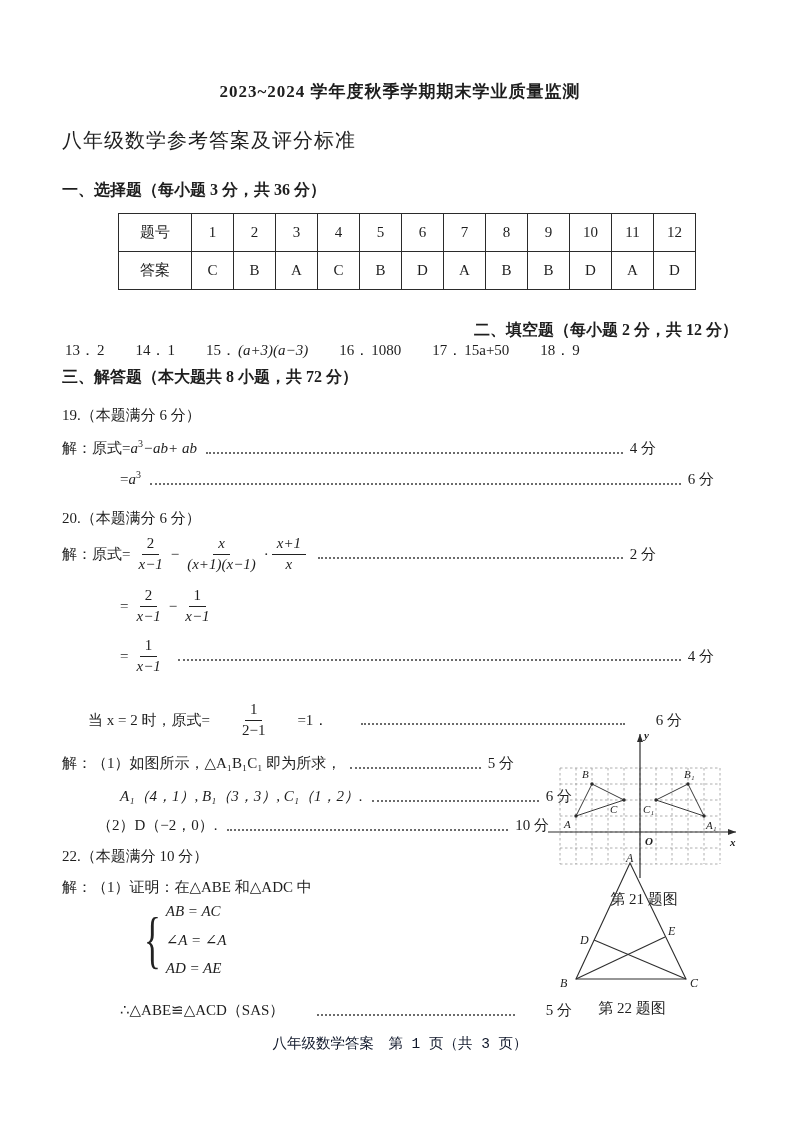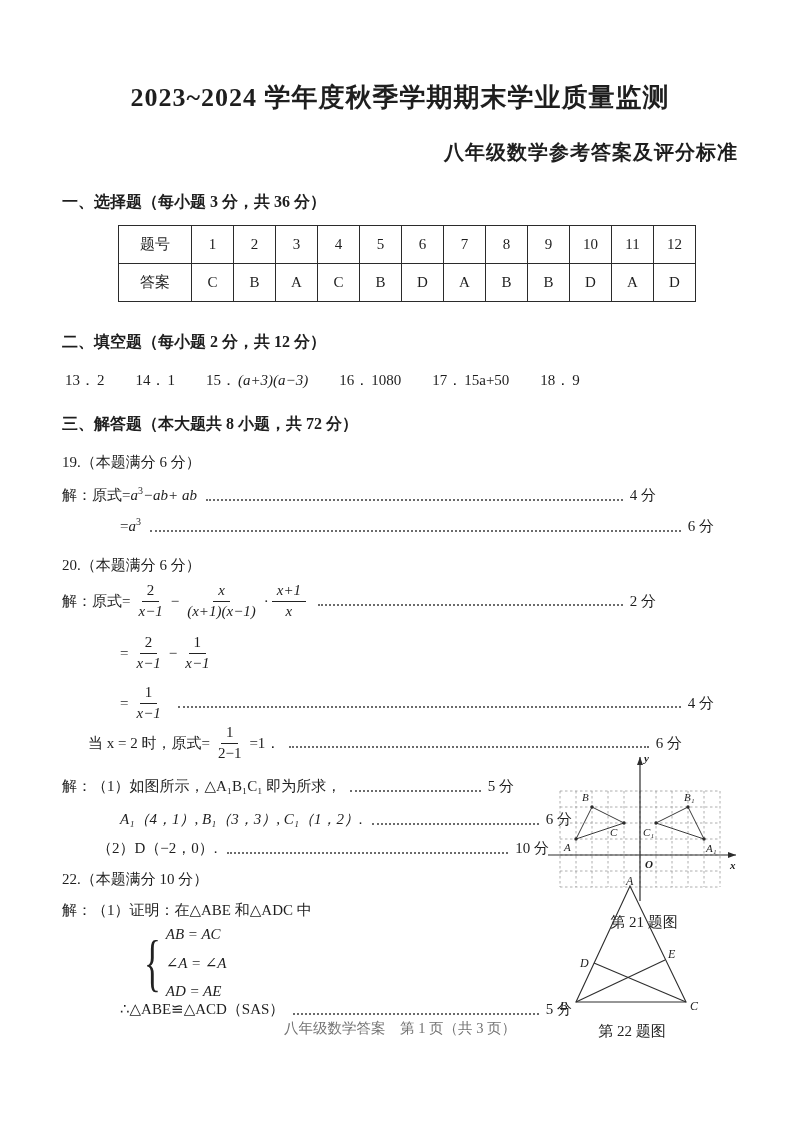--- a/index.html
+++ b/index.html
@@ -2,59 +2,59 @@
 <html><head>
 <meta charset="utf-8">
 <style>
   html,body{margin:0;padding:0;}
   body{
     width:800px;height:1131px;overflow:hidden;background:#ffffff;
     font-family:"Liberation Serif","DejaVu Serif",serif;
     color:#1e1e1e;font-size:15px;
   }
   .content{padding:80px 62px 0 62px;width:676px;}
-  .doc-title{font-size:26px;font-weight:bold;text-align:center;letter-spacing:1px;}
-  .doc-subtitle{font-size:20px;font-weight:bold;text-align:right;margin-top:24px;letter-spacing:1px;}
+  .doc-title{font-size:17px;font-weight:bold;text-align:center;letter-spacing:1px;}
+  .doc-subtitle{font-size:20px;font-weight:normal;text-align:left;margin-top:24px;letter-spacing:1px;}
   .sec-heading{font-size:16px;font-weight:bold;margin-top:26px;}
   
   table.ans-table{border-collapse:collapse;margin:12px 0 0 56px;table-layout:fixed;}
   table.ans-table td{
     border:1.2px solid #2b2b2b;text-align:center;height:37px;padding:0;
     font-size:15px;
   }
   td.lab{width:72px;margin-left:36px;}
   td.cell{width:41px;}
   
-  .blank-row{margin-top:18px;display:flex;align-items:baseline;padding-left:3px;}
+  .blank-row{display:flex;align-items:baseline;padding-left:3px;}
   .blank-item{margin-right:31px;white-space:nowrap;}
   .blank-item .no{margin-right:2px;}
   
   .p-title{margin-top:20px;}
   .ansline{display:flex;align-items:center;width:594px;}
   .ansline.narrow{width:452px;}
   .leader{flex:1 1 auto;min-width:24px;height:0.55em;border-bottom:2px dotted #6b6b6b;margin:0 7px 0 9px;}
   .score{white-space:nowrap;}
   .mi{font-style:italic;}
   .mrow{display:flex;align-items:center;}
   .frac{display:inline-flex;flex-direction:column;align-items:center;margin:0 3px;line-height:1.3;}
   .frac .num{padding:0 5px;border-bottom:1.2px solid #222;}
   .frac .den{padding:0 5px;}
   .sup{font-size:10px;position:relative;top:-0.55em;}
-  .mt14{margin-top:14px;} .mt12{margin-top:12px;} .mt10{margin-top:10px;} .mt8{margin-top:0;} .mt6{margin-top:6px;}
+  .mt14{margin-top:14px;} .mt12{margin-top:12px;} .mt10{margin-top:10px;} .mt8{margin-top:24px;gap:24px;} .mt6{margin-top:6px;}
   .ind58{padding-left:58px;} .ind35{padding-left:35px;} .ind26{padding-left:26px;} .ind75{padding-left:75px;}
   .rel{position:relative;}
   
   .fig21{position:absolute;top:-28px;right:-8px;width:204px;text-align:center;}
   .fig22{position:absolute;top:6px;right:26px;width:160px;text-align:center;}
   .fig-caption{font-size:15px;margin-top:2px;}
   svg text{font-family:"Liberation Serif","DejaVu Serif",serif;}
   .sys{display:flex;align-items:center;margin-top:6px;}
   .brace{font-size:64px;font-weight:300;line-height:1;transform:scaleX(0.55);color:#222;margin-right:-2px;}
   .sys-lines{display:flex;flex-direction:column;gap:11px;font-size:15px;}
-  .footer{text-align:center;margin-top:0;font-size:14.5px;color:#737373;}
+  .footer{text-align:center;margin-top:14px;font-size:14.5px;color:#0f172a;font-family:Liberation Mono, monospace;}
 </style>
 </head>
 <body>
 
 <div class="content">
 
   <div class="doc-title">2023~2024 学年度秋季学期期末学业质量监测</div>
   <div class="doc-subtitle">八年级数学参考答案及评分标准</div>
 
   <div class="sec-heading">一、选择题（每小题 3 分，共 36 分）</div>
@@ -86,31 +86,31 @@
       <td class="cell">A</td>
       <td class="cell">B</td>
       <td class="cell">B</td>
       <td class="cell">D</td>
       <td class="cell">A</td>
       <td class="cell">D</td>
     </tr>
   </tbody>
     </table>
 
-  <div class="sec-heading" style="margin-top:30px;">二、填空题（每小题 2 分，共 12 分）</div>
+  <div class="sec-heading" style="margin-top:30px;text-align:right;">二、填空题（每小题 2 分，共 12 分）</div>
   <div class="blank-row">
     <span class="blank-item"><span class="no">13．</span><span>2</span></span>
     <span class="blank-item"><span class="no">14．</span><span>1</span></span>
     <span class="blank-item"><span class="no">15．</span><span class="mi">(a+3)(a−3)</span></span>
     <span class="blank-item"><span class="no">16．</span><span>1080</span></span>
     <span class="blank-item"><span class="no">17．</span><span>15a+50</span></span>
     <span class="blank-item"><span class="no">18．</span><span>9</span></span>
   </div>
 
-  <div class="sec-heading" style="margin-top:24px;">三、解答题（本大题共 8 小题，共 72 分）</div>
+  <div class="sec-heading" style="margin-top:7px;">三、解答题（本大题共 8 小题，共 72 分）</div>
 
   <div class="p-title" style="margin-top:18px;">19.（本题满分 6 分）</div>
   <div class="ansline mt14">
     <span>解：</span>
     <span>原式=</span>
     <span class="mi">a</span>
       <span class="sup">3</span>
     <span class="mi">−ab+ ab</span>
     <span class="leader"></span>
     <span class="score">4 分</span>

